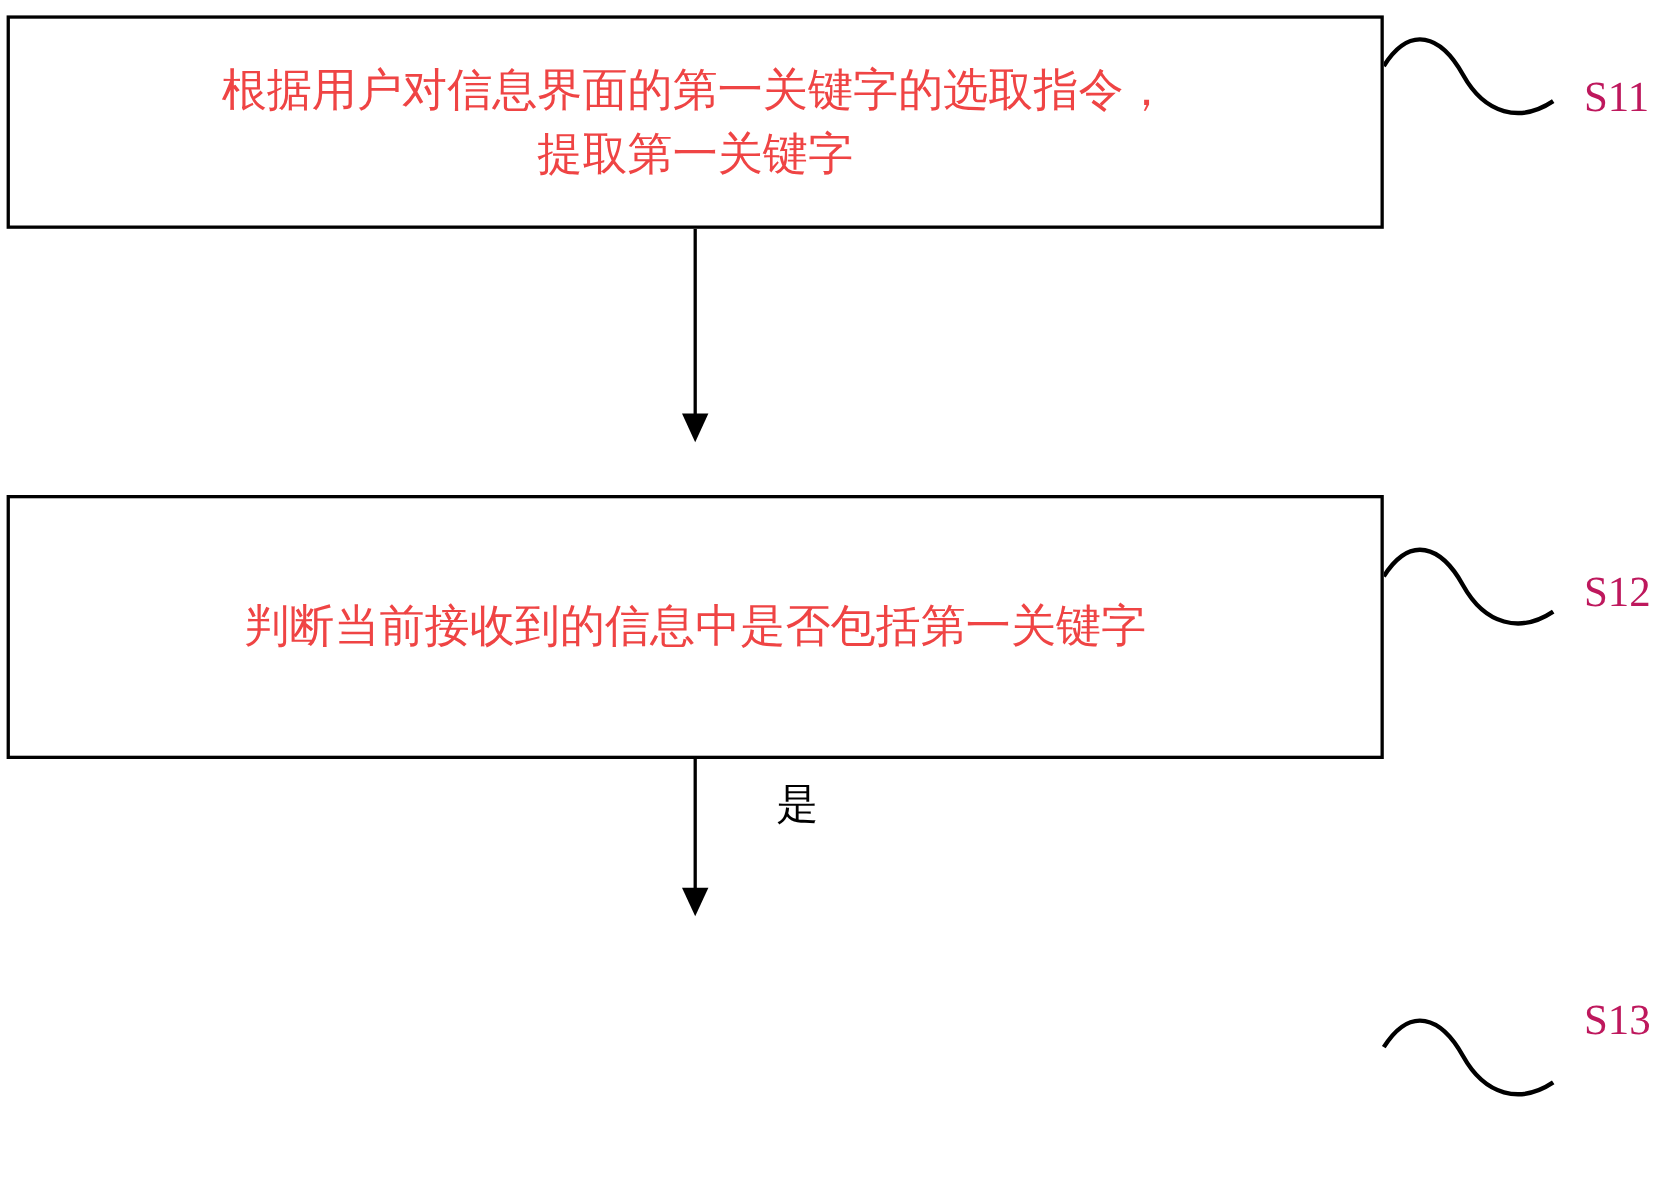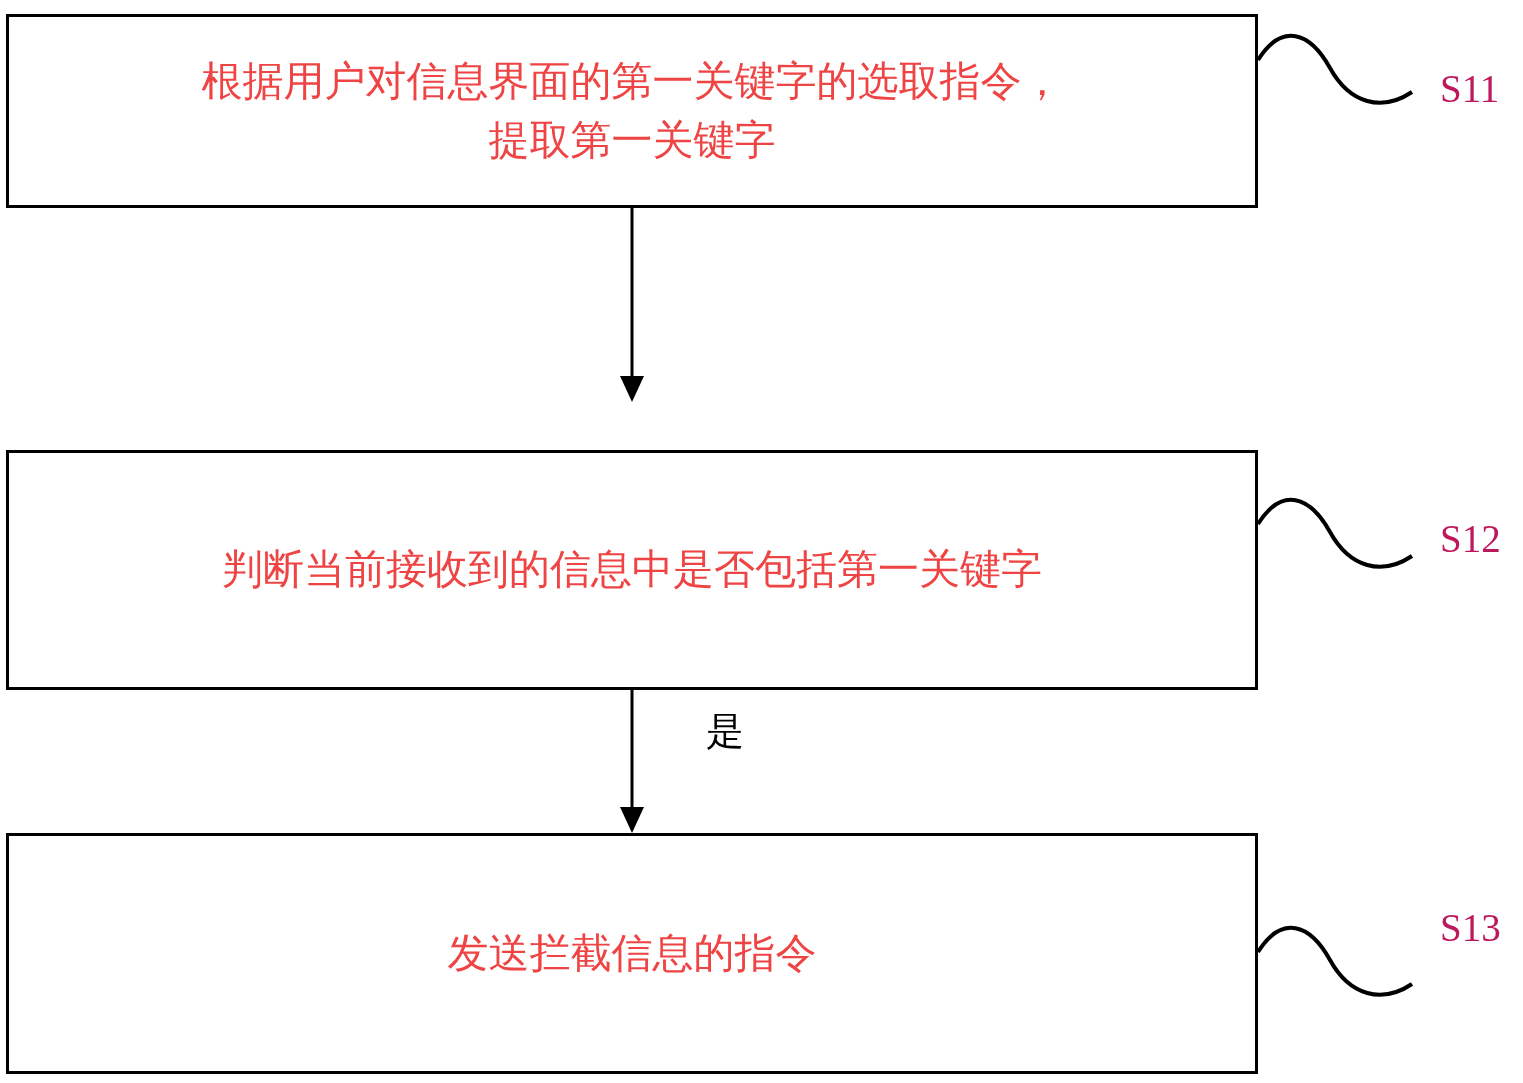--- a/index.html
+++ b/index.html
@@ -97,23 +97,20 @@
 
   <div class="node" id="node-s11">
     <span class="node-text">根据用户对信息界面的第一关键字的选取指令，
 提取第一关键字</span>
   </div>
 
   <div class="node" id="node-s12">
     <span class="node-text">判断当前接收到的信息中是否包括第一关键字</span>
   </div>
 
-  <div class="node" id="node-s13">
-    <span class="node-text">发送拦截信息的指令</span>
-  </div>
 
   <span class="step-label" id="label-s11">S11</span>
   <span class="step-label" id="label-s12">S12</span>
   <span class="step-label" id="label-s13">S13</span>
 
   <span class="edge-label" id="label-yes">是</span>
 
 </div>
 
 </body></html>

